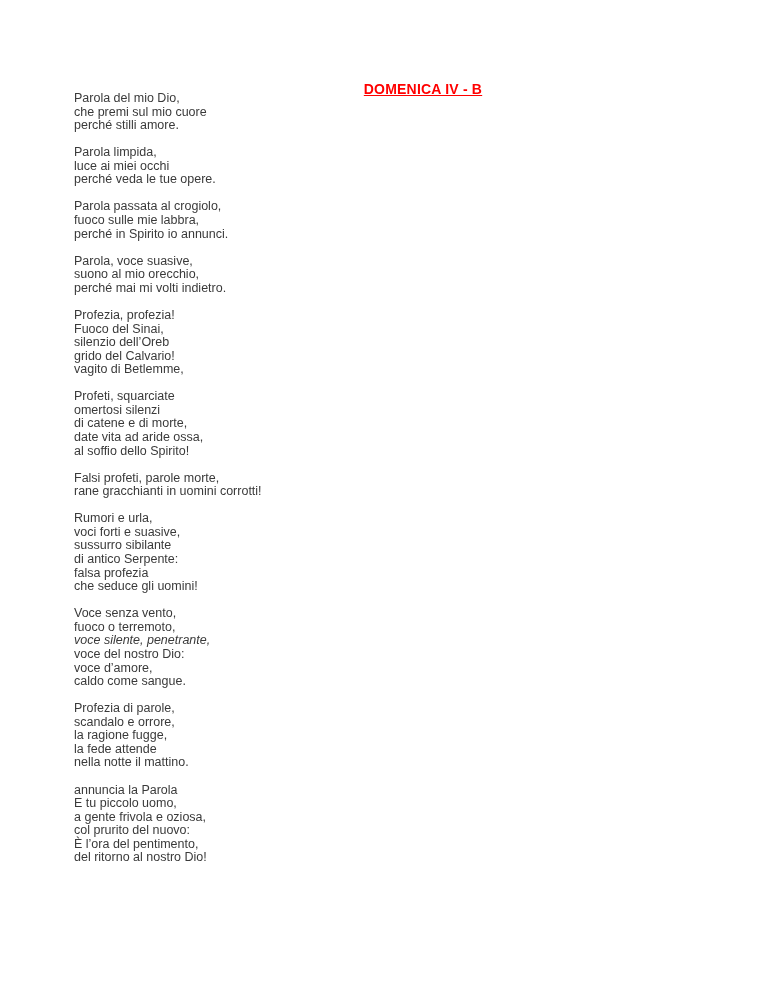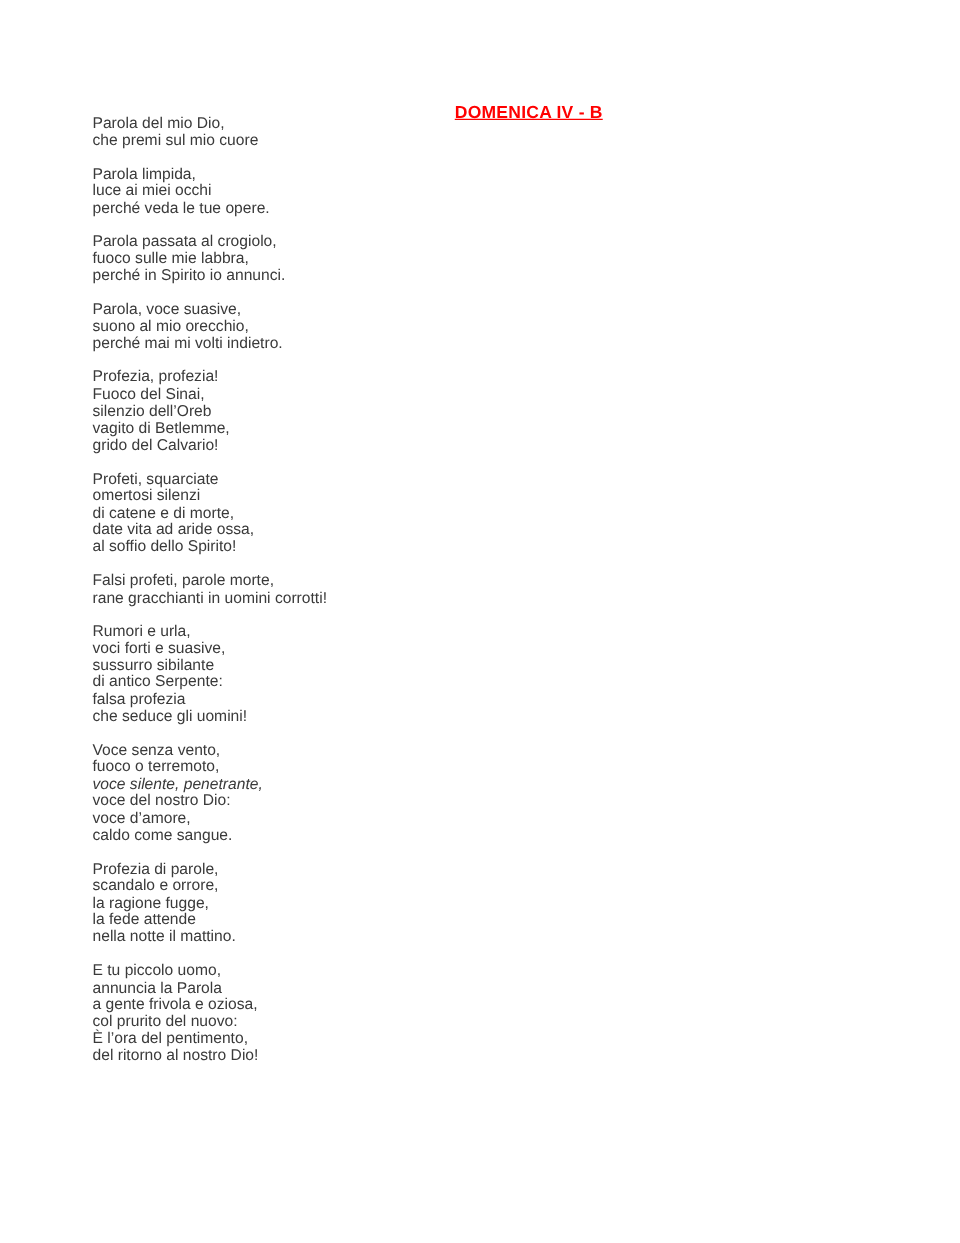--- a/index.html
+++ b/index.html
@@ -53,42 +53,43 @@
 </style>
 </head>
 <body>
 
 <div class="page">
   <h1 class="doc-title">DOMENICA IV - B</h1>
   <div class="poem">
       <div class="stanza">
         <div class="poem-line">Parola del mio Dio,</div>
         <div class="poem-line">che premi sul mio cuore</div>
+        <div class="poem-line">perché stilli amore.</div>
       </div>
       <div class="stanza">
         <div class="poem-line">Parola limpida,</div>
         <div class="poem-line">luce ai miei occhi</div>
         <div class="poem-line">perché veda le tue opere.</div>
       </div>
       <div class="stanza">
         <div class="poem-line">Parola passata al crogiolo,</div>
         <div class="poem-line">fuoco sulle mie labbra,</div>
         <div class="poem-line">perché in Spirito io annunci.</div>
       </div>
       <div class="stanza">
         <div class="poem-line">Parola, voce suasive,</div>
         <div class="poem-line">suono al mio orecchio,</div>
         <div class="poem-line">perché mai mi volti indietro.</div>
       </div>
       <div class="stanza">
         <div class="poem-line">Profezia, profezia!</div>
         <div class="poem-line">Fuoco del Sinai,</div>
         <div class="poem-line">silenzio dell’Oreb</div>
+        <div class="poem-line">grido del Calvario!</div>
         <div class="poem-line">vagito di Betlemme,</div>
-        <div class="poem-line">grido del Calvario!</div>
       </div>
       <div class="stanza">
         <div class="poem-line">Profeti, squarciate</div>
         <div class="poem-line">omertosi silenzi</div>
         <div class="poem-line">di catene e di morte,</div>
         <div class="poem-line">date vita ad aride ossa,</div>
         <div class="poem-line">al soffio dello Spirito!</div>
       </div>
       <div class="stanza">
         <div class="poem-line">Falsi profeti, parole morte,</div>
@@ -111,21 +112,21 @@
         <div class="poem-line">caldo come sangue.</div>
       </div>
       <div class="stanza">
         <div class="poem-line">Profezia di parole,</div>
         <div class="poem-line">scandalo e orrore,</div>
         <div class="poem-line">la ragione fugge,</div>
         <div class="poem-line">la fede attende</div>
         <div class="poem-line">nella notte il mattino.</div>
       </div>
       <div class="stanza">
+        <div class="poem-line">annuncia la Parola</div>
         <div class="poem-line">E tu piccolo uomo,</div>
-        <div class="poem-line">annuncia la Parola</div>
         <div class="poem-line">a gente frivola e oziosa,</div>
         <div class="poem-line">col prurito del nuovo:</div>
         <div class="poem-line">È l’ora del pentimento,</div>
         <div class="poem-line">del ritorno al nostro Dio!</div>
       </div>
     </div>
 </div>
 
 </body></html>

